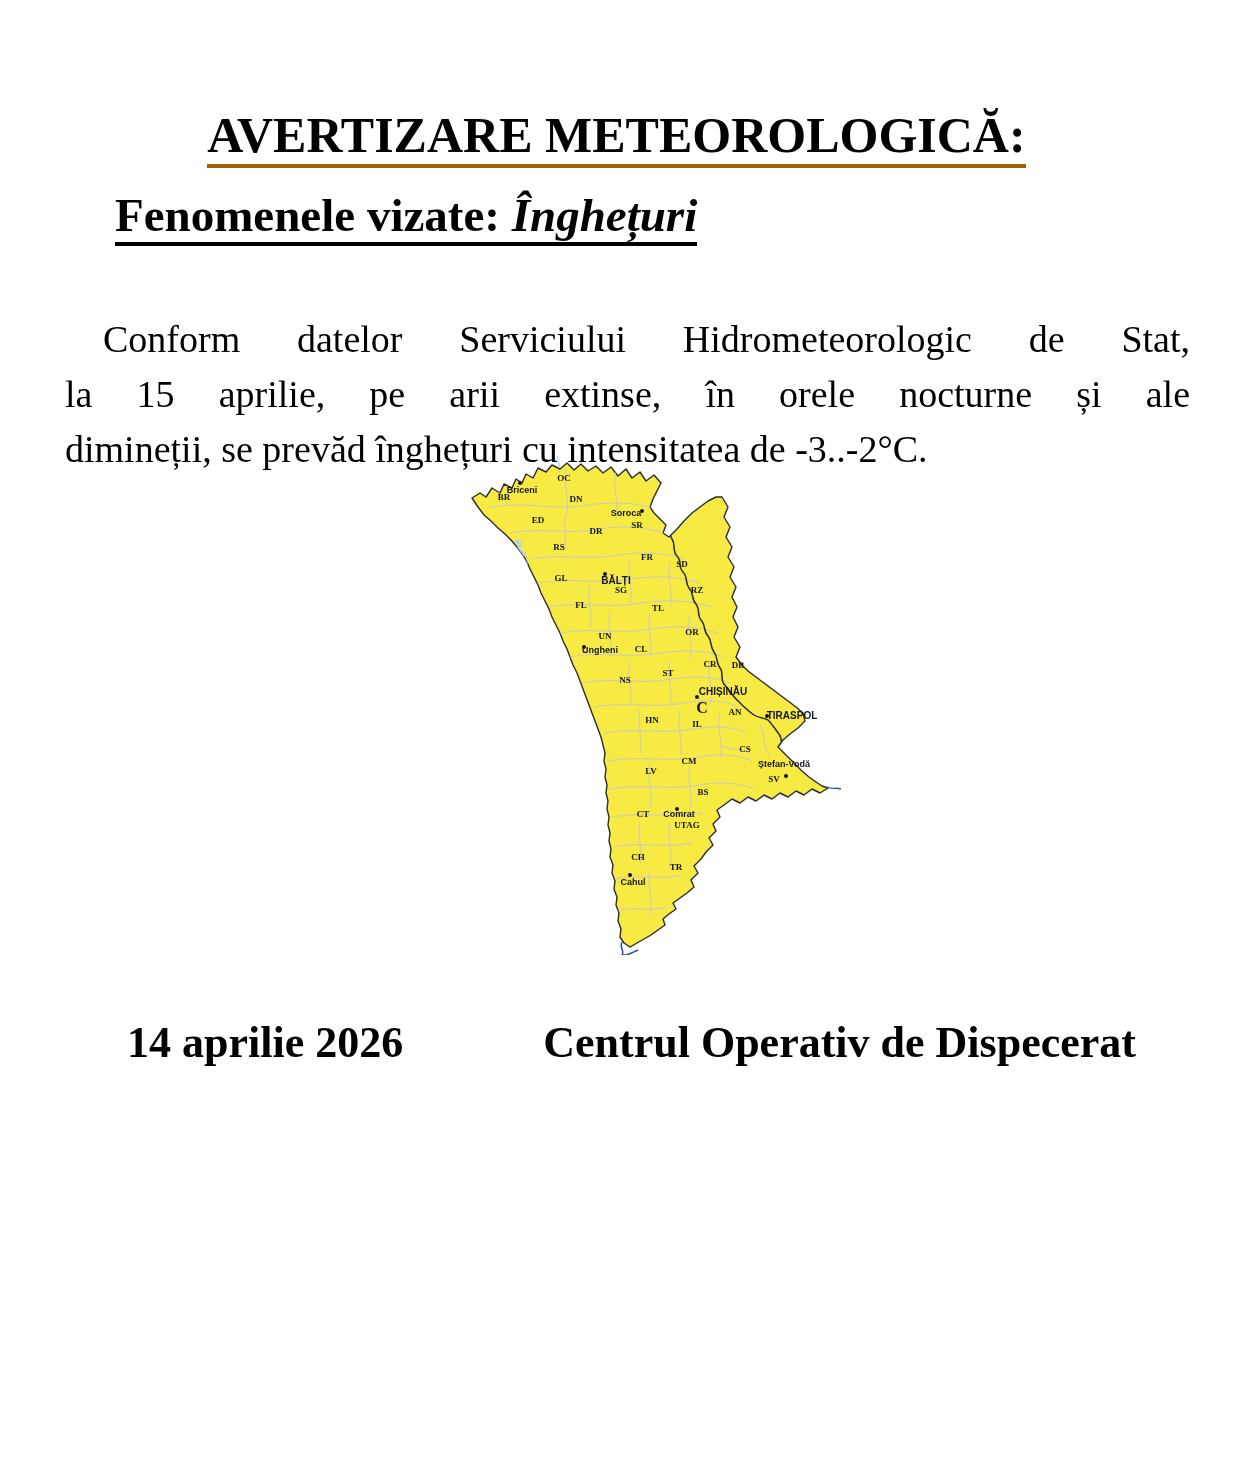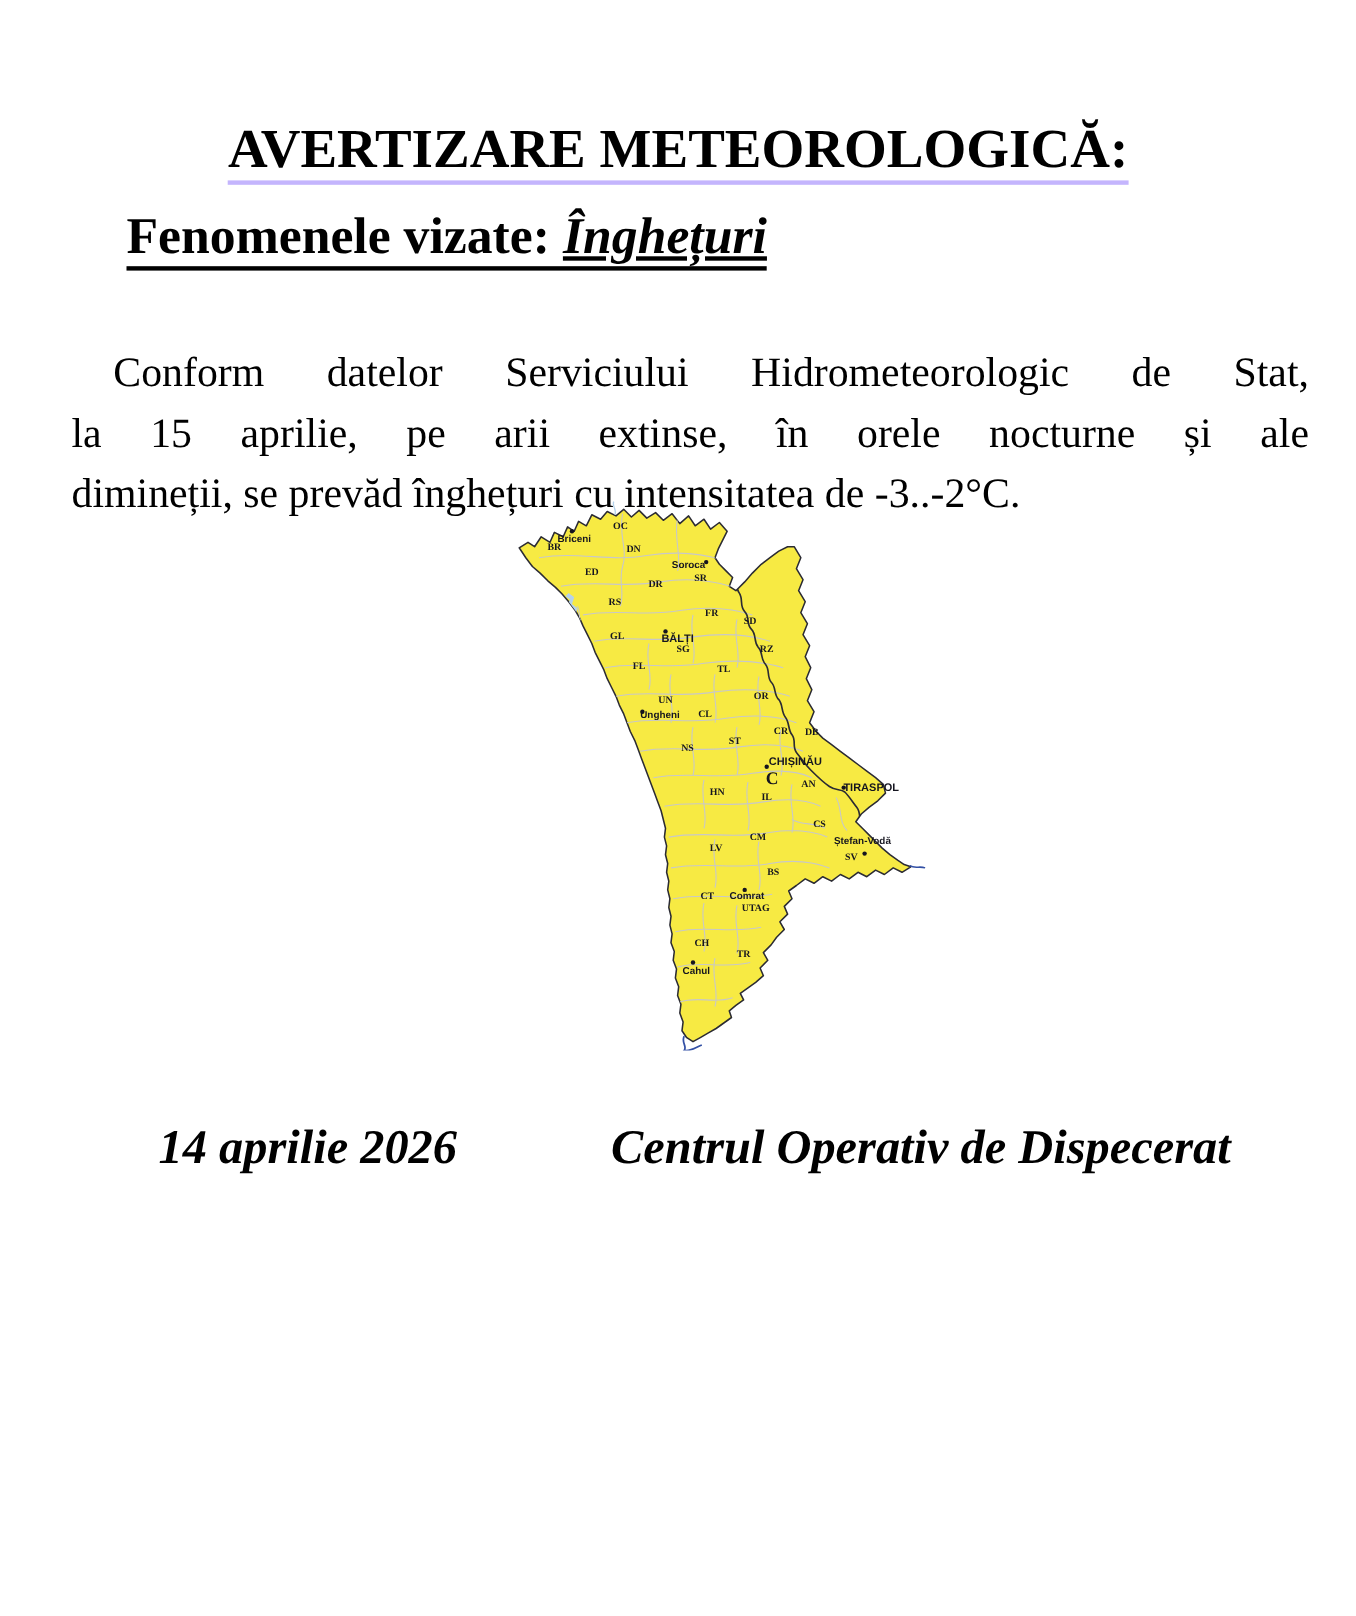--- a/index.html
+++ b/index.html
@@ -1,42 +1,42 @@
 <!DOCTYPE html>
 <html><head>
 <meta charset="utf-8">
 <style>
   html,body{margin:0;padding:0;background:#ffffff;}
   body{width:1233px;height:1469px;position:relative;overflow:hidden;
        font-family:"Liberation Serif",serif;color:#000;}
 
   .title{position:absolute;top:106px;left:0;width:100%;text-align:center;
          font-size:50px;font-weight:bold;letter-spacing:0px;}
-  .title .u{border-bottom:4px solid #c4b5fd;padding-bottom:1px;}
+  .title .u{border-bottom:4px solid #a16207;padding-bottom:1px;}
 
   .subtitle{position:absolute;top:188px;left:115px;font-size:47px;font-weight:bold;}
   .subtitle .u{border-bottom:4px solid #000;padding-bottom:1px;}
-  .subtitle em{font-style:italic;text-decoration:underline;}
+  .subtitle em{font-style:italic;}
 
   .paragraph{position:absolute;top:270px;left:65px;width:1125px;
              font-size:38px;line-height:55px;}
   .pline{text-align:justify;text-align-last:justify;white-space:normal;}
   .pline.first{text-indent:38px;margin-top:42px;}
   .pline.last{text-align:left;text-align-last:left;}
 
   .map-wrap{position:absolute;top:455px;left:470px;width:375px;height:500px;text-align:center;}
   svg{display:block;}
 
   .district-code{font-family:"Liberation Serif",serif;font-weight:bold;font-size:9px;}
   .city-caps{font-family:"Liberation Sans",sans-serif;font-weight:bold;font-size:10px;}
   .city-town{font-family:"Liberation Sans",sans-serif;font-weight:bold;font-size:9px;}
   .capital-letter{font-family:"Liberation Serif",serif;font-weight:bold;font-size:16px;}
 
   .footer{position:absolute;top:1014px;left:0;width:1203px;padding-left:30px;
-          text-align:center;font-size:44px;font-weight:bold;line-height:58px;font-style:italic;}
+          text-align:center;font-size:44px;font-weight:bold;line-height:58px;}
   .footer .spacer{display:inline-block;width:140px;}
 </style>
 </head>
 <body>
 
 <div class="title"><span class="u">AVERTIZARE METEOROLOGICĂ:</span></div>
 
 <div class="subtitle"><span class="u"><span>Fenomenele vizate: </span><em>Înghețuri</em></span></div>
 
 <div class="paragraph">

